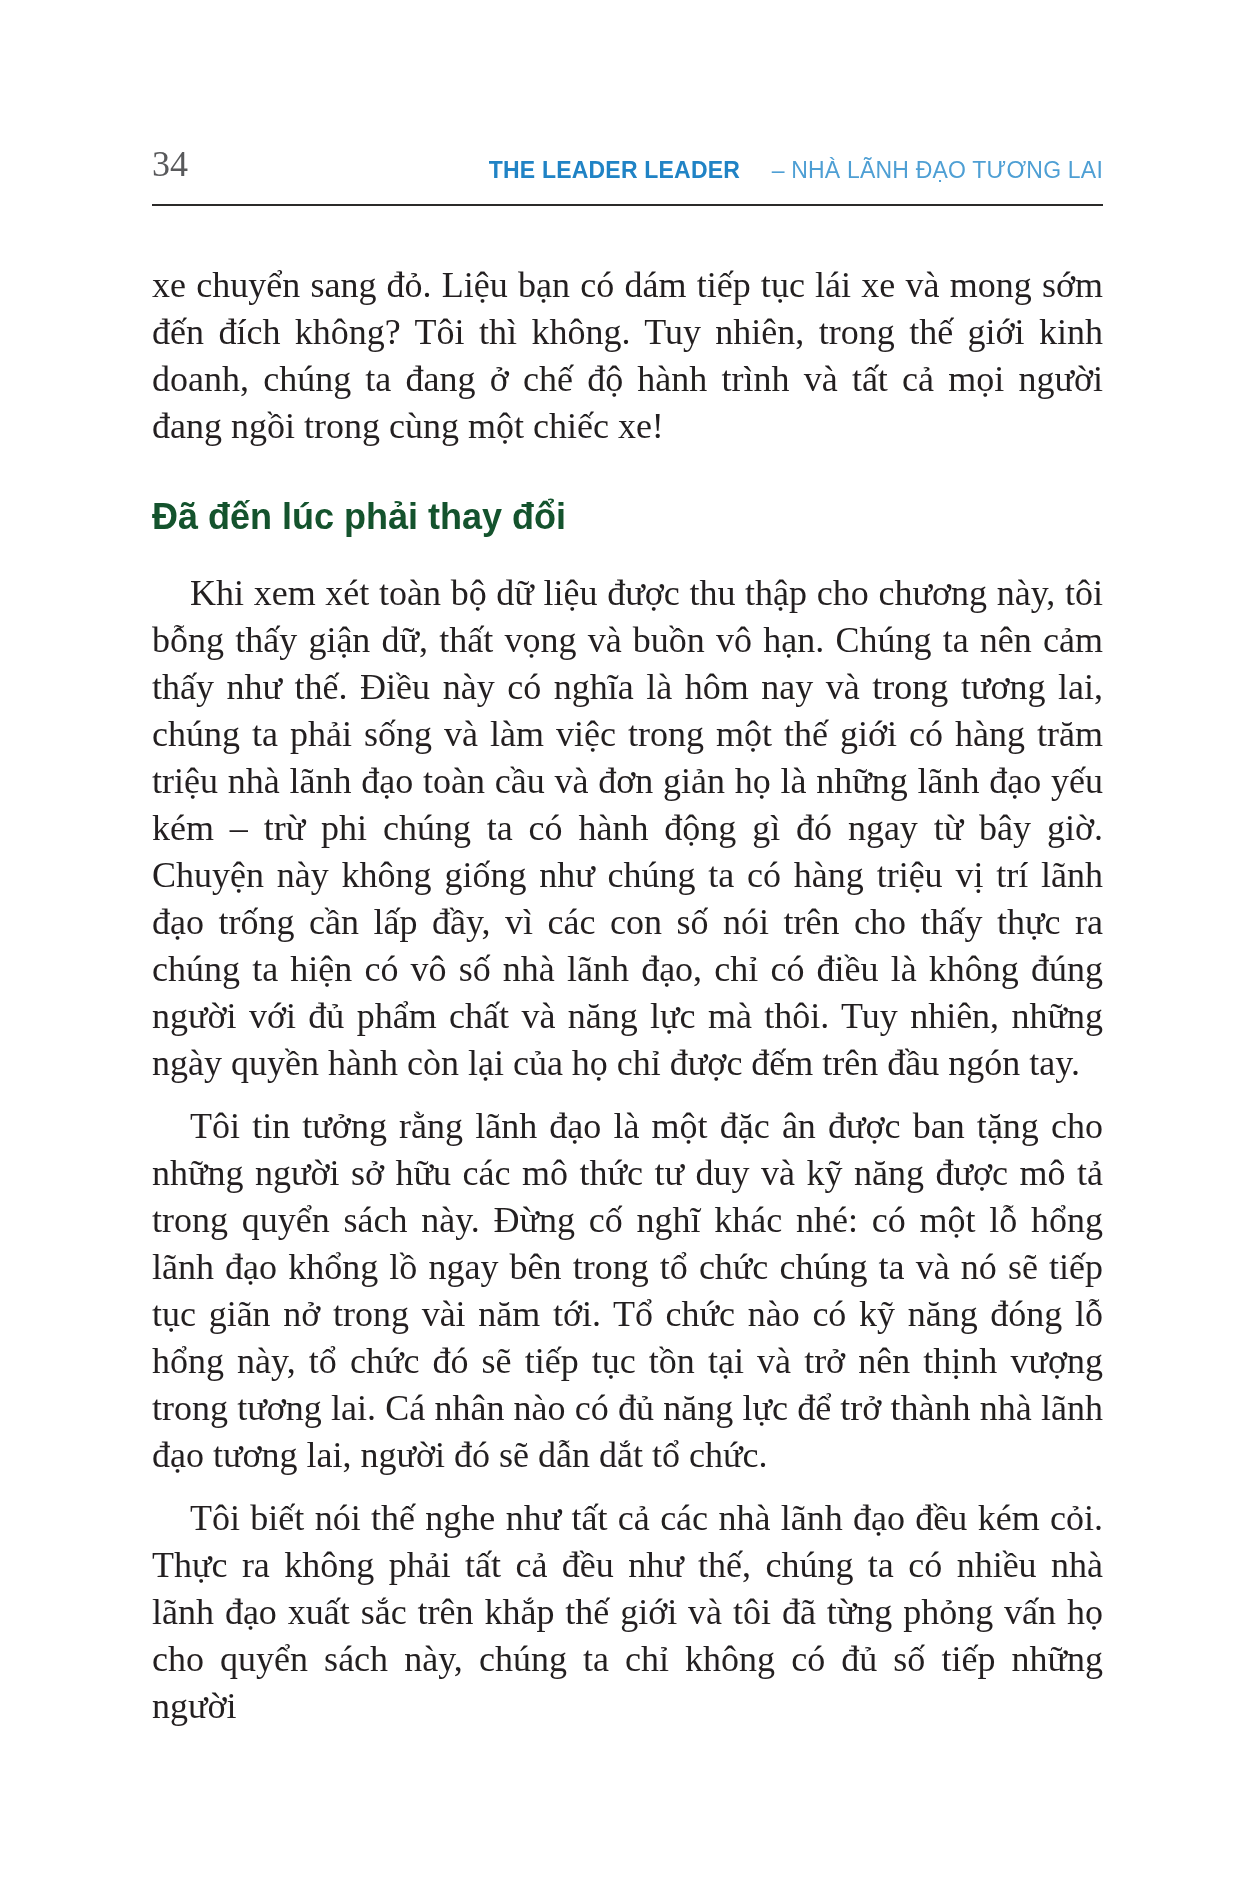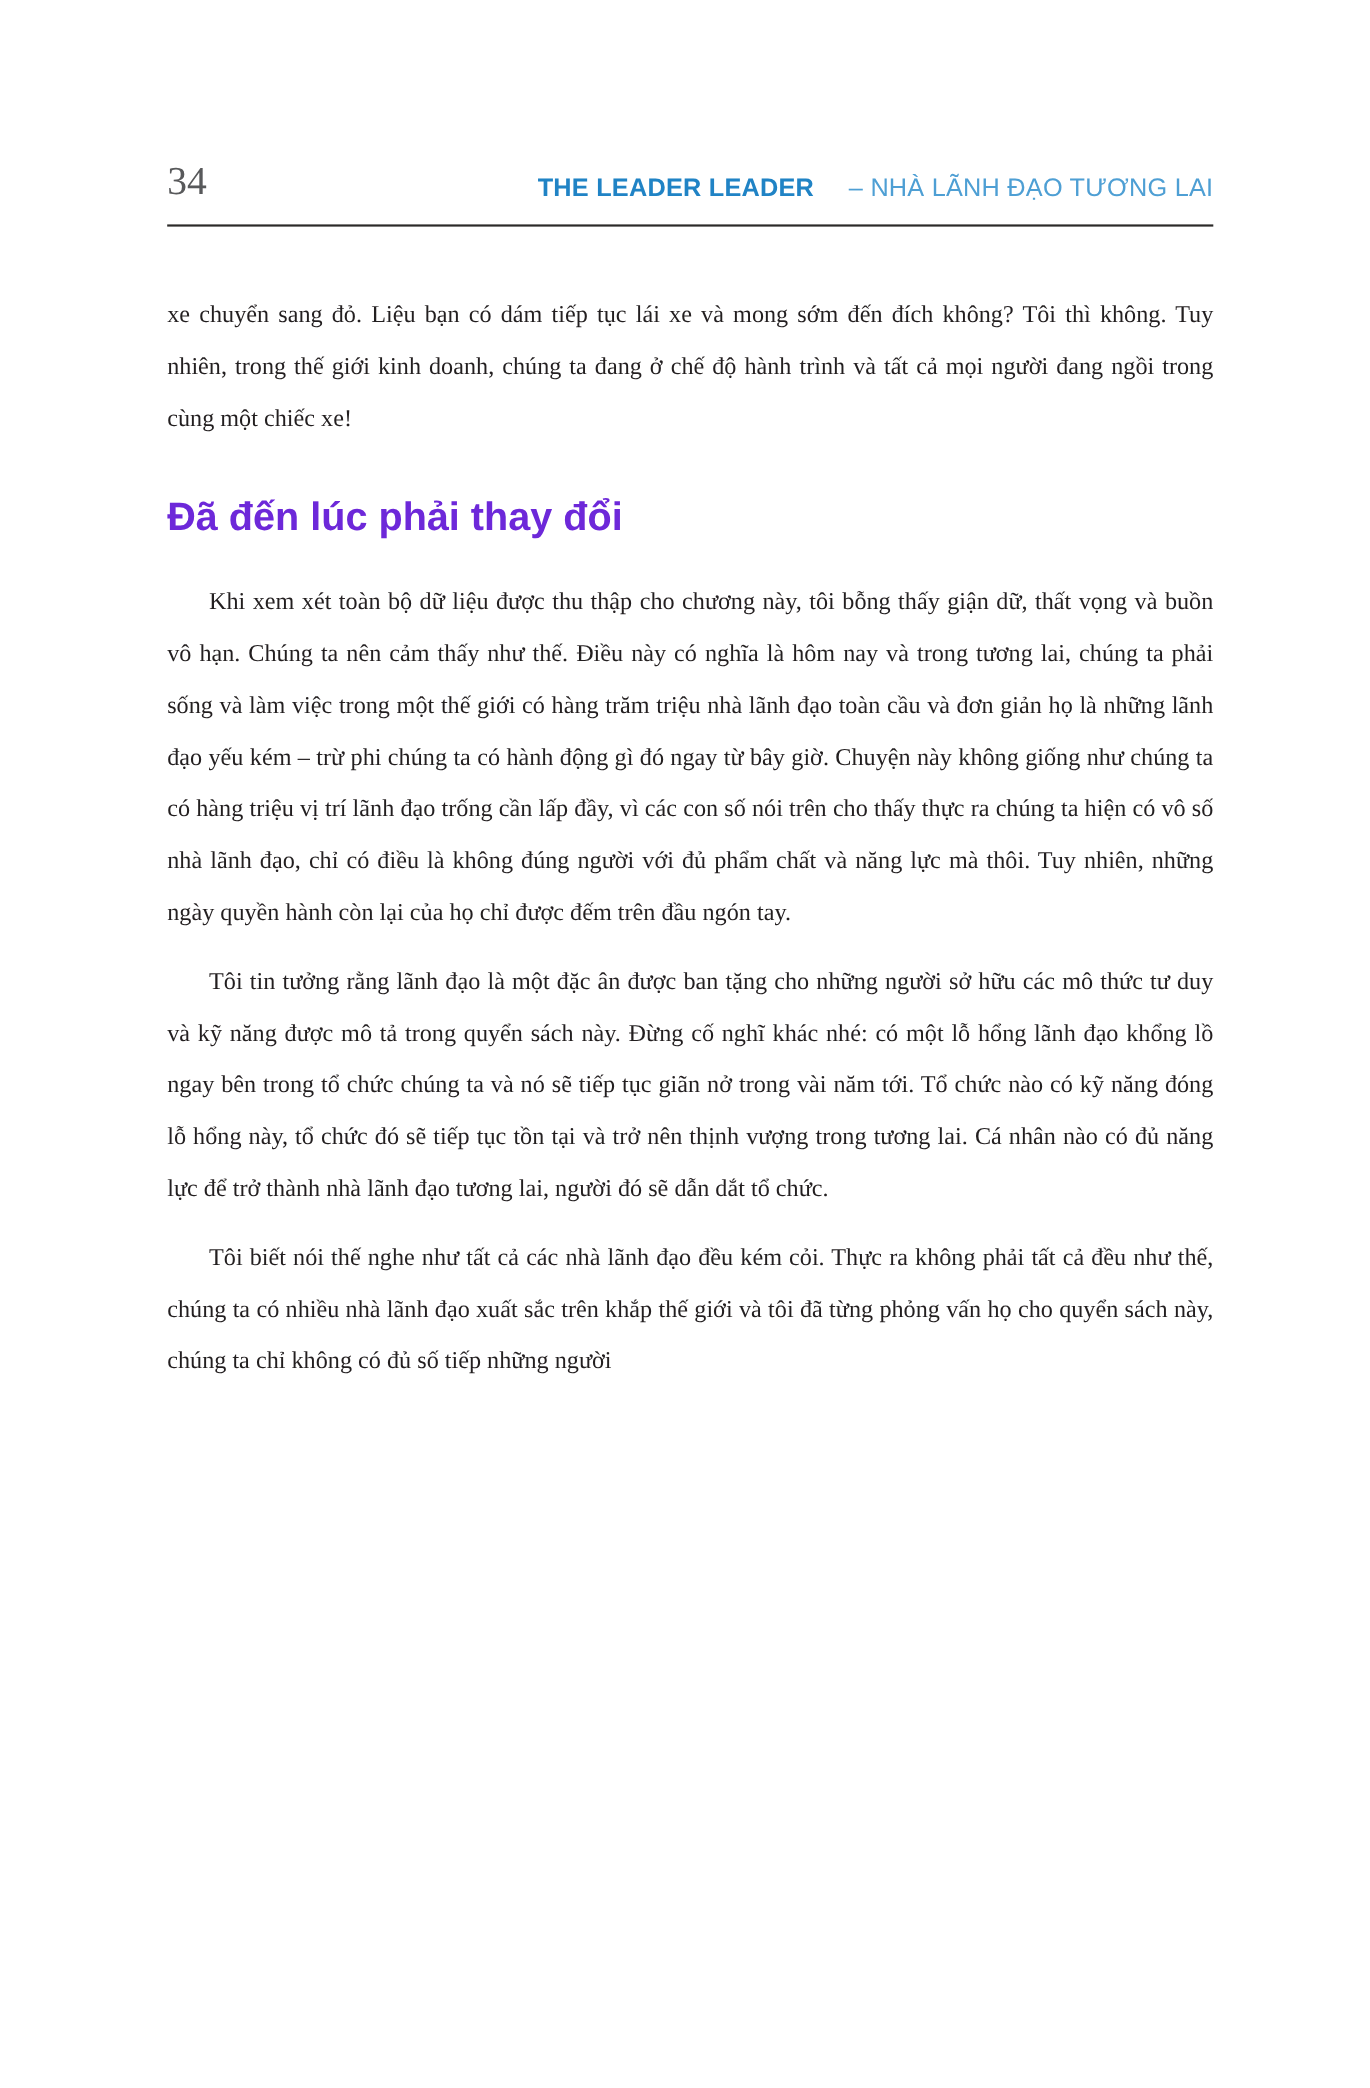--- a/index.html
+++ b/index.html
@@ -45,39 +45,39 @@
     font-weight: 700;
     color: #2083c5;
   }
   .rt-light {
     font-weight: 400;
     color: #4e9fd4;
     margin-left: 25px;
   }
   .body-para {
     font-family: "Liberation Serif", "DejaVu Serif", serif;
-    font-size: 22px;
+    font-size: 36px;
     line-height: 47px;
     color: #231f20;
     text-align: justify;
     margin: 0 0 16px 0;
     text-indent: 38px;
     hyphens: none;
     -webkit-hyphens: none;
   }
   .first-para {
     text-indent: 0;
     margin-top: 56px;
   }
   .section-heading {
     font-family: "Liberation Sans", "DejaVu Sans", sans-serif;
     font-size: 36px;
     line-height: 46px;
     font-weight: 700;
-    color: #6d28d9;
+    color: #14532d;
     margin: 44px 0 30px 0;
   }
 </style>
 </head>
 <body>
 
 <div class="page">
 
   <header class="running-header">
     <span class="page-number">34</span>

